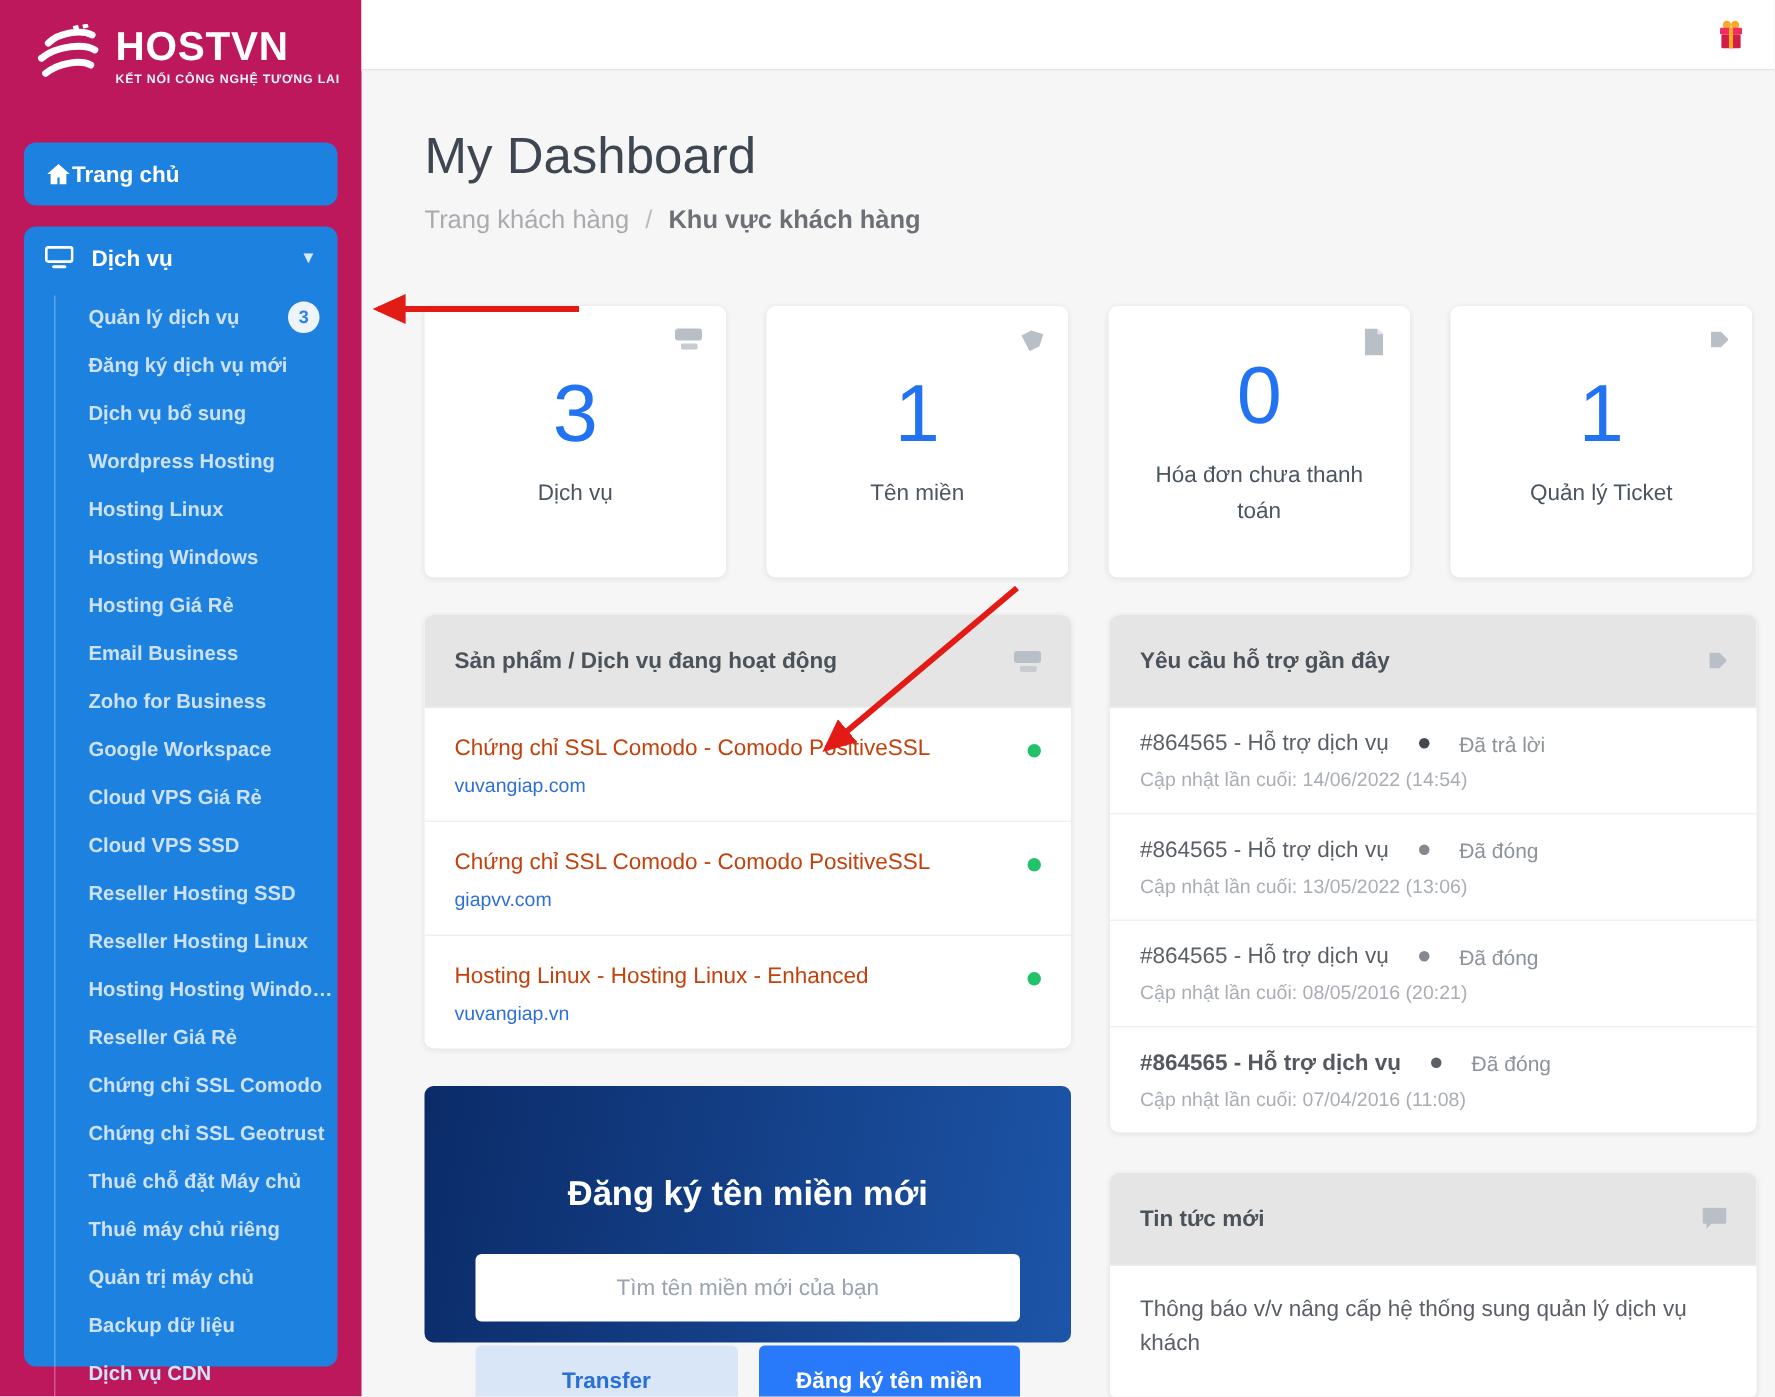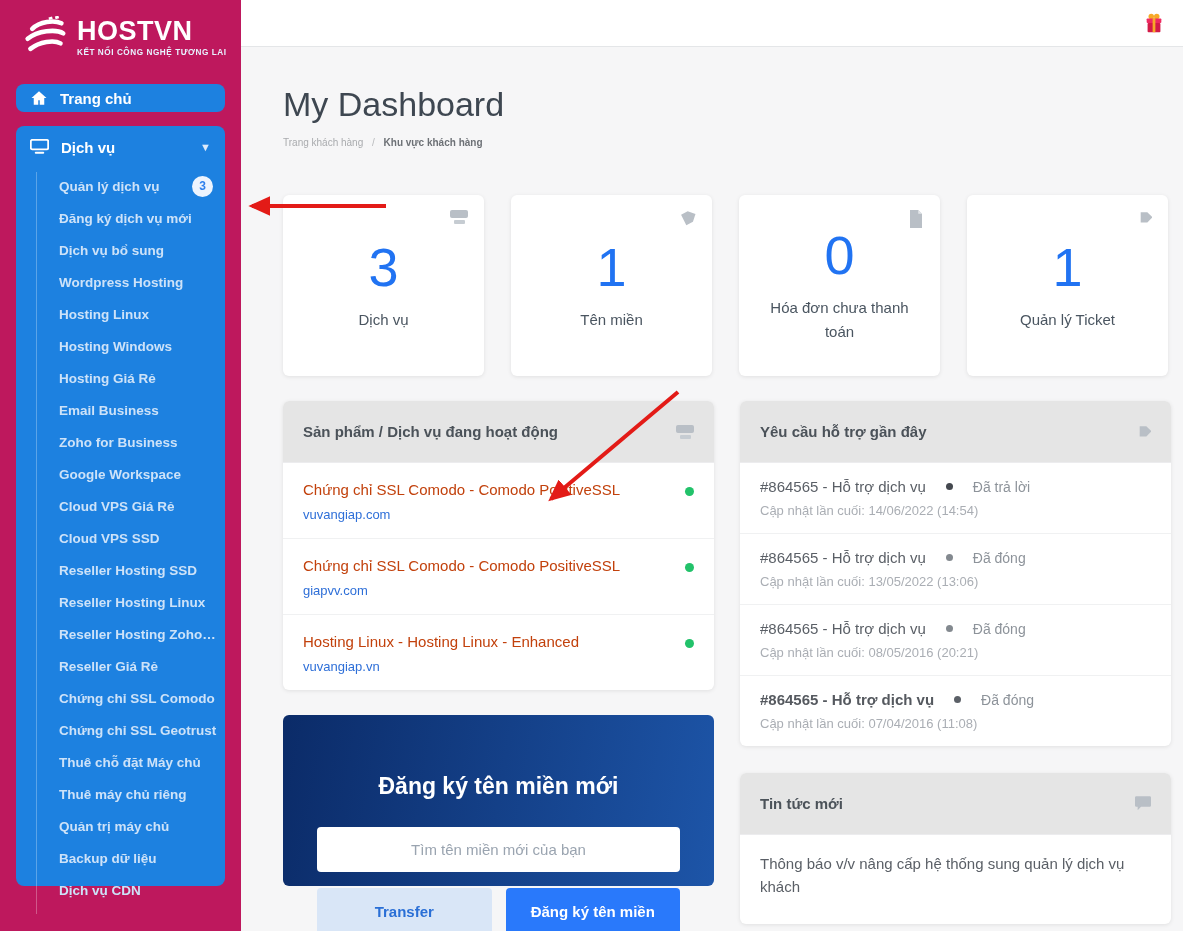--- a/index.html
+++ b/index.html
@@ -14,22 +14,22 @@
   .sidebar {
     position:absolute; left:0; top:0; width:241px; height:931px;
     background:#be185d; overflow:hidden;
   }
   .brand { display:flex; align-items:center; gap:9px; padding:16px 0 10px 22px; }
   .brand-mark { width:46px; height:42px; flex:0 0 auto; }
   .brand-text .brand-name { color:#fff; font-size:27px; font-weight:bold; letter-spacing:.5px; line-height:1; }
   .brand-text .brand-tagline { color:#e8f3ff; font-size:8.2px; font-weight:bold; letter-spacing:.55px; margin-top:3px; }
 
   .nav-home {
-    margin:16px 16px 0; height:28px; border-radius:8px; background:#1d81e0;
-    display:flex; align-items:center; gap:12px; padding:0 14px;
+    margin:27px 16px 0; height:42px; border-radius:8px; background:#1d81e0;
+    display:flex; align-items:center; padding:0 14px;
     color:#fff; font-size:15px; font-weight:bold; cursor:pointer;
   }
   .nav-group {
     margin:14px 16px 0; border-radius:8px; background:#1d81e0;
     padding-bottom:8px; height:760px;
   }
   .nav-group-header {
     height:42px; display:flex; align-items:center; gap:12px; padding:0 14px;
     color:#fff; font-size:15px; font-weight:bold; cursor:pointer;
   }
@@ -52,21 +52,21 @@
   
   .main { position:absolute; left:241px; top:0; right:0; bottom:0; }
   .topbar {
     height:47px; background:#fff; border-bottom:1px solid #e4e6e8;
     display:flex; align-items:center; justify-content:flex-end; padding:0 18px;
   }
   .gift { width:22px; height:22px; cursor:pointer; }
 
   .content { padding:38px 12px 0 42px; }
   .page-title { font-size:34px; color:#3e4751; font-weight:400; margin:0; }
-  .breadcrumb { margin-top:13px; font-size:10px; color:#a9abae; }
+  .breadcrumb { margin-top:13px; font-size:17px; color:#a9abae; }
   .breadcrumb .crumb-link { color:#a9abae; cursor:pointer; }
   .breadcrumb .sep { margin:0 6px; color:#b9bbbe; }
   .breadcrumb .crumb-current { color:#6d7176; font-weight:600; }
 
   .stats-row { display:flex; gap:27px; margin-top:47px; width:888px; }
   .stat-card {
     width:201px; height:181px; background:#fff; border-radius:6px;
     box-shadow:0 1px 4px rgba(0,0,0,.09); position:relative;
     display:flex; flex-direction:column; align-items:center; justify-content:center;
     cursor:pointer;
@@ -200,21 +200,21 @@
       <div class="submenu-item">
           <span>Cloud VPS SSD</span>
         </div>
       <div class="submenu-item">
           <span>Reseller Hosting SSD</span>
         </div>
       <div class="submenu-item">
           <span>Reseller Hosting Linux</span>
         </div>
       <div class="submenu-item">
-          <span>Reseller Hosting Zoho…</span>
+          <span>Hosting Hosting Windo…</span>
         </div>
       <div class="submenu-item">
           <span>Reseller Giá Rẻ</span>
         </div>
       <div class="submenu-item">
           <span>Chứng chỉ SSL Comodo</span>
         </div>
       <div class="submenu-item">
           <span>Chứng chỉ SSL Geotrust</span>
         </div>

